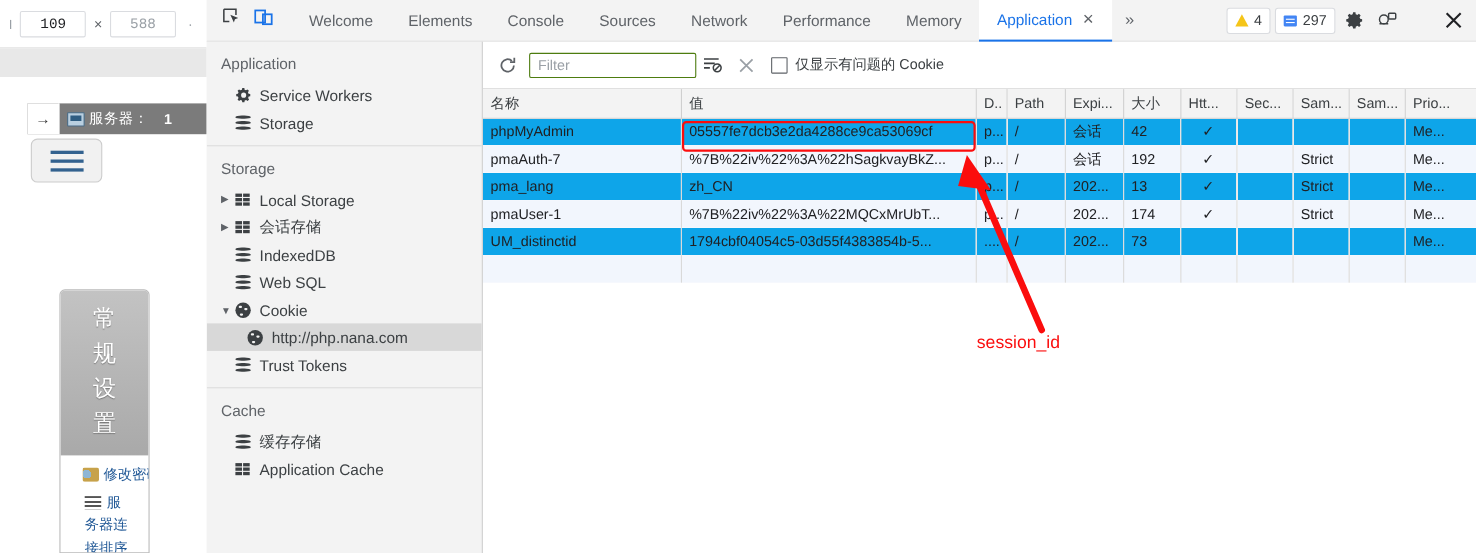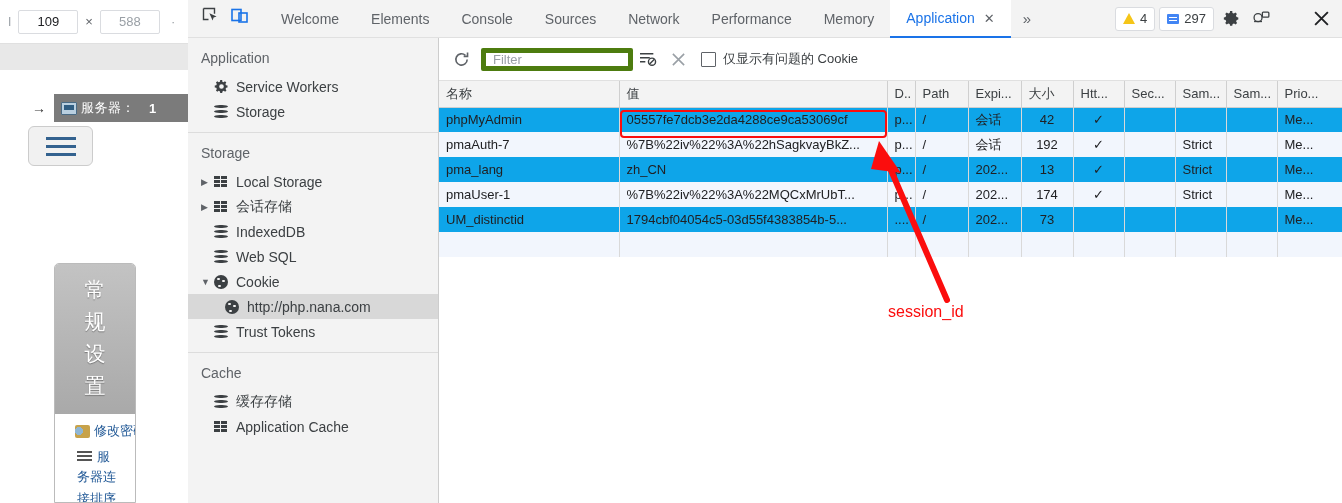--- a/index.html
+++ b/index.html
@@ -13,21 +13,21 @@
   .app{position:relative;width:1342px;height:503px;}
 
   
   .viewport{position:absolute;left:0;top:0;width:188px;height:503px;background:#ffffff;
             border-right:1px solid #d4d4d4;overflow:hidden;}
   .vp-topbar{position:absolute;left:0;top:0;width:188px;height:44px;background:#fff;
              border-bottom:1px solid #e0e0e0;box-sizing:border-box;display:flex;align-items:center;}
   .dim-wrap{display:flex;align-items:center;gap:7px;padding-left:8px;}
   .dim-pre{font-size:12px;color:#9aa0a6;}
   .dim-box{width:58px;height:22px;border:1px solid #dadce0;border-radius:2px;background:#fff;
-           display:flex;align-items:center;justify-content:center;font-size:13px;color:#202124;}
+           display:flex;align-items:center;justify-content:center;font-size:13px;color:#202124;font-family:Liberation Mono, monospace;}
   .dim-box.placeholder{color:#9aa0a6;}
   .dim-x{color:#5f6368;font-size:13px;}
   .dim-dot{color:#9aa0a6;font-size:13px;margin-left:4px;}
 
   .vp-grayband{position:absolute;left:0;top:44px;width:188px;height:26px;background:#e8e8e8;}
   .vp-page{position:absolute;left:0;top:70px;width:188px;height:433px;background:#fff;overflow:hidden;}
 
   .pma-serverbar{position:absolute;left:25px;top:24px;width:190px;height:28px;background:#7b7b7b;
                  display:flex;align-items:center;color:#fff;font-size:13px;}
   .pma-arrowbtn{width:28px;height:28px;border-right:1px solid #fff;background:#fff;color:#333;
@@ -108,39 +108,39 @@
   .ic-grid b{background:#3c4043;display:block;}
   .ic-cookie{width:14px;height:14px;border-radius:50%;background:#3c4043;position:relative;}
   .ic-cookie:before{content:"";position:absolute;left:3px;top:3px;width:2.5px;height:2.5px;border-radius:50%;background:#f3f3f3;
                     box-shadow:5px 2px 0 #f3f3f3, 1px 7px 0 #f3f3f3;}
 
   
   .dt-main{flex:1 1 auto;height:465px;display:flex;flex-direction:column;overflow:hidden;background:#fff;}
   .ck-toolbar{height:43px;display:flex;align-items:center;border-bottom:1px solid #e0e0e0;box-sizing:border-box;
               padding-left:8px;flex:0 0 auto;}
   .tb-refresh{width:28px;height:28px;display:flex;align-items:center;justify-content:center;color:#5f6368;font-size:17px;}
-  .tb-filter{width:152px;height:23px;border:5px solid #4d7c0f;border-radius:2px;background:#fff;margin-left:6px;
+  .tb-filter{width:152px;height:23px;border:1px solid #4d7c0f;border-radius:2px;background:#fff;margin-left:6px;
              display:flex;align-items:center;padding:0 7px;box-sizing:border-box;}
   .tb-filter span{font-size:13px;color:#9aa0a6;}
   .tb-ico{width:30px;height:28px;display:flex;align-items:center;justify-content:center;color:#3c4043;}
   .tb-clear{width:30px;height:28px;display:flex;align-items:center;justify-content:center;color:#9aa0a6;font-size:16px;}
   .tb-check{display:flex;align-items:center;gap:7px;margin-left:8px;font-size:13px;color:#3c4043;}
   .cbox{width:13px;height:13px;border:1px solid #5f6368;border-radius:1px;background:#fff;display:block;}
 
   
   .ck-table{flex:1 1 auto;overflow:hidden;position:relative;}
   table.ck{border-collapse:collapse;table-layout:fixed;width:905px;font-size:13px;}
   table.ck th{background:#f3f3f3;color:#3c4043;font-weight:normal;text-align:left;height:26px;
               border-right:1px solid #cfcfcf;border-bottom:1px solid #cfcfcf;padding:0 7px;
               white-space:nowrap;overflow:hidden;box-sizing:border-box;font-size:13px;}
   table.ck td{height:25px;border-right:1px solid #d9d9d9;padding:0 7px;white-space:nowrap;overflow:hidden;
               box-sizing:border-box;color:#202124;}
   table.ck tr.odd td{background:#0ea5e9;}
   table.ck tr.even td{background:#f2f6fd;}
-  td.num{text-align:center;}
+  td.num{text-align:left;}
   td.center{text-align:center;color:#5f6368;}
 
   
   .hl-box{position:absolute;border:2.5px solid #fb0d0d;border-radius:4px;pointer-events:none;}
   .anno{position:absolute;color:#fb0d0d;font-size:16px;font-family:"Liberation Sans",sans-serif;white-space:nowrap;}
   .arrow-svg{position:absolute;pointer-events:none;}
 </style>
 </head>
 <body>
 

